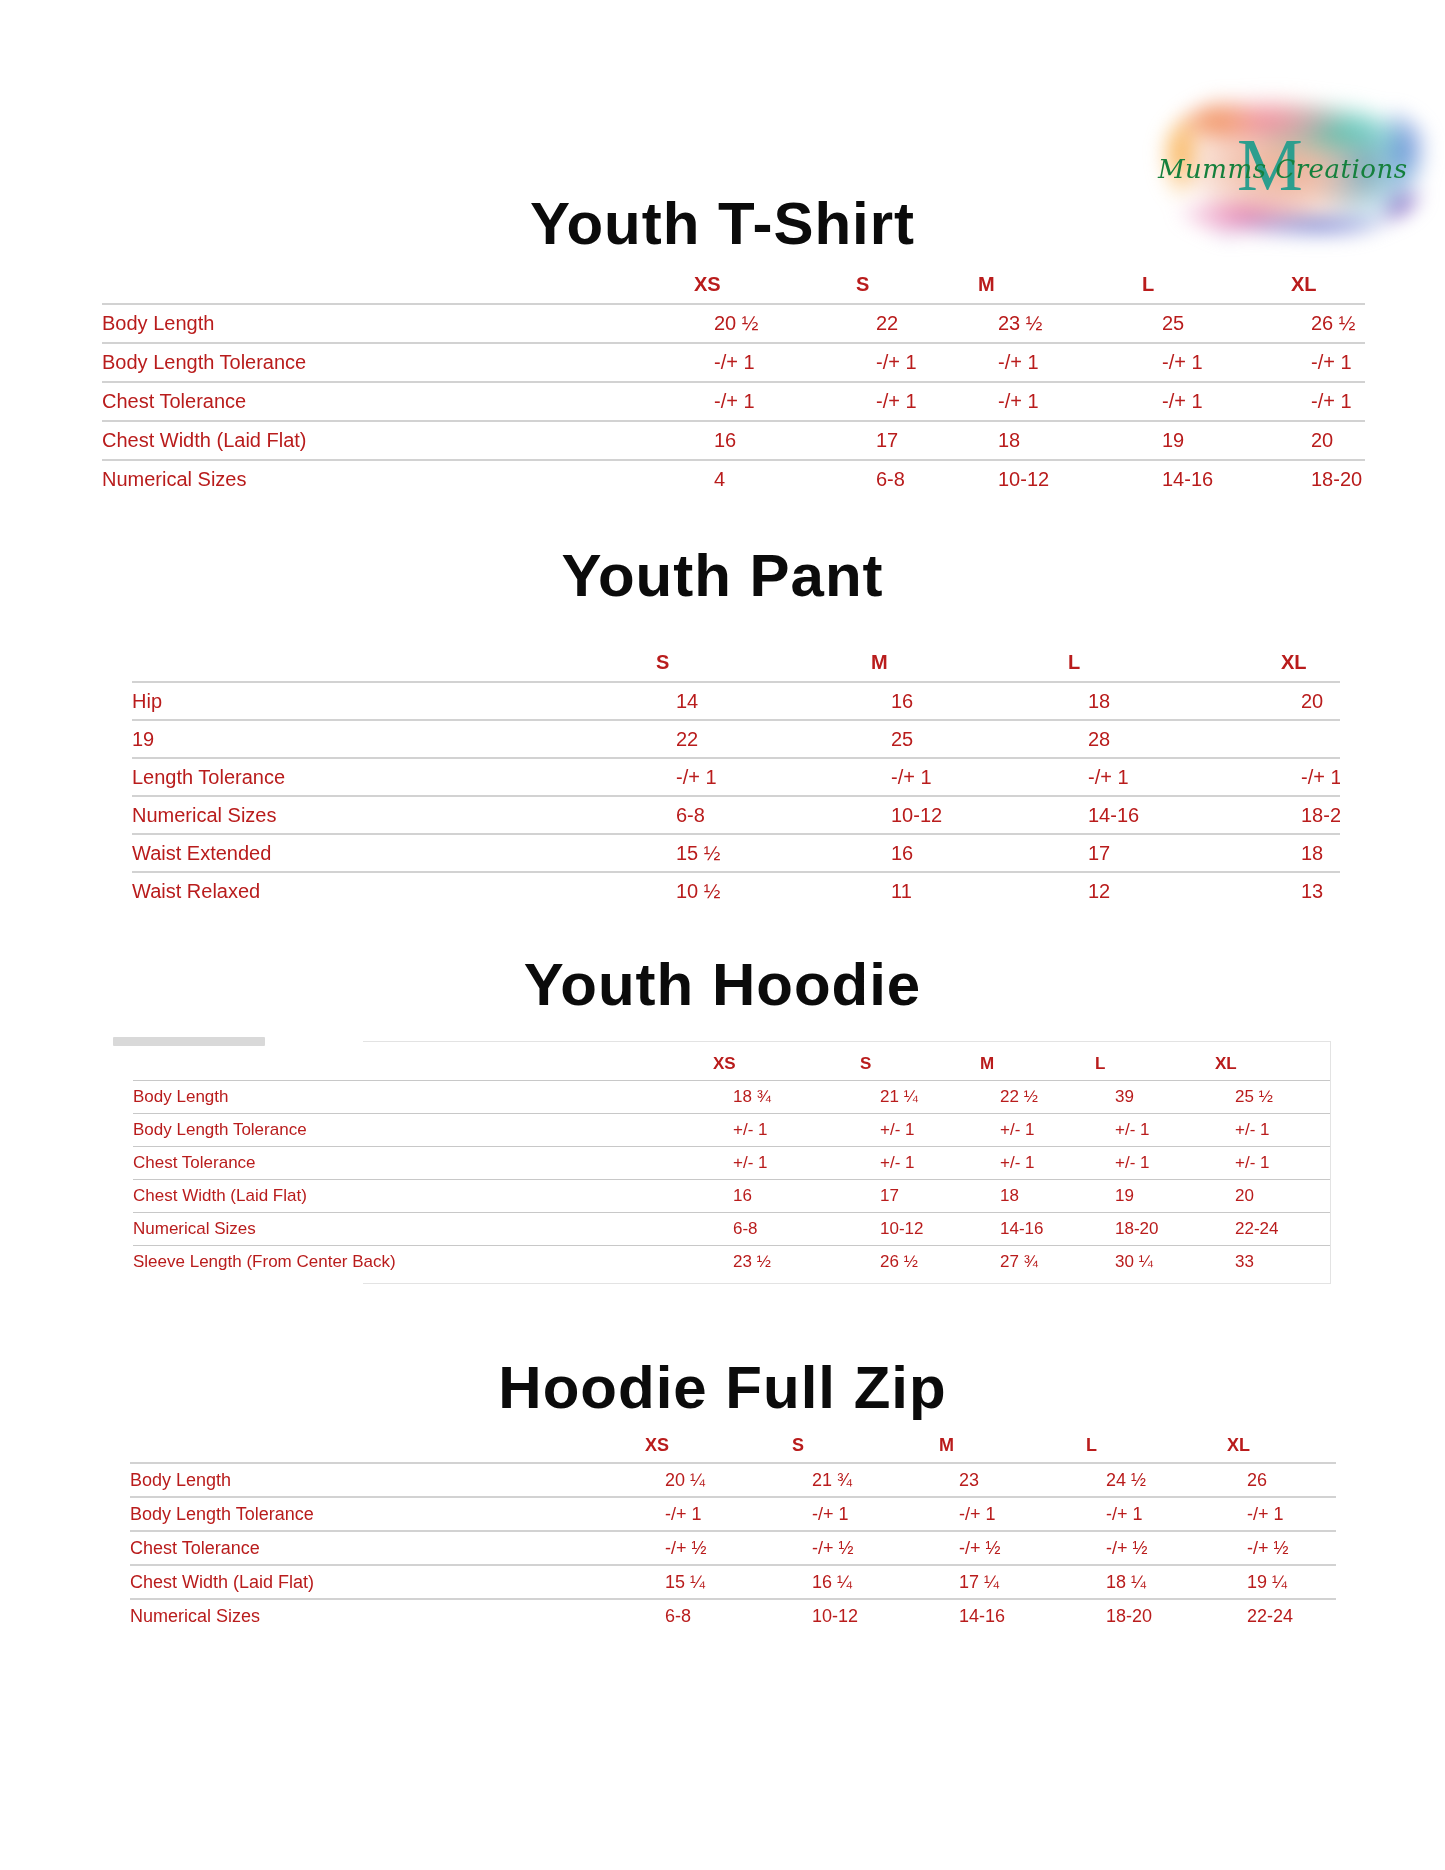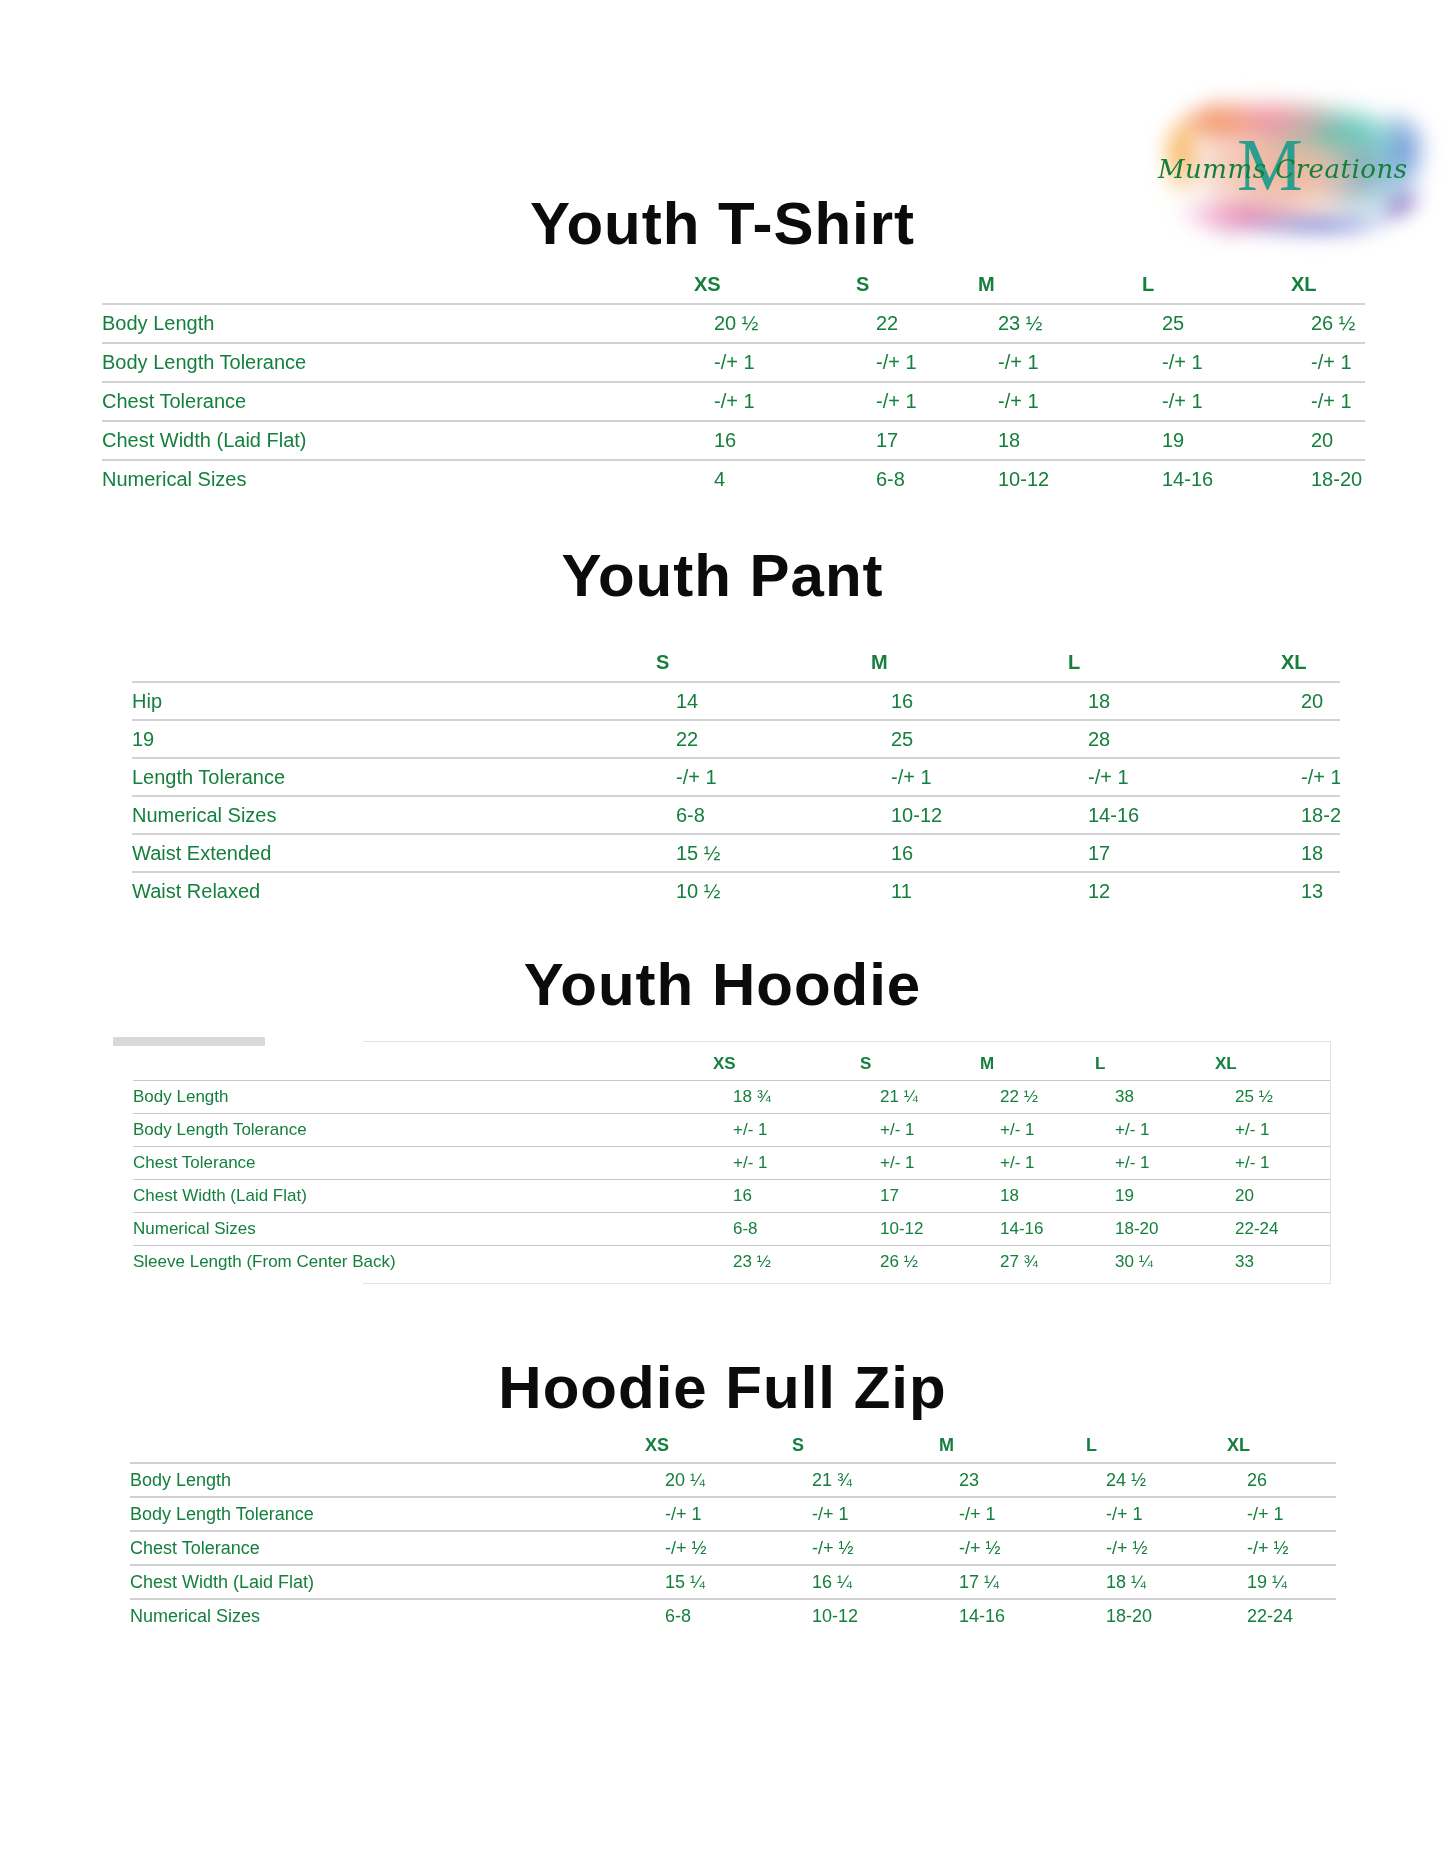--- a/index.html
+++ b/index.html
@@ -13,21 +13,21 @@
     position:absolute; left:0; width:1445px; margin:0;
     text-align:center; font-size:60px; line-height:72px;
     font-weight:600; color:#0b0b0b; letter-spacing:1px;
   }
   #title-0 { top:188px; }
   #title-1 { top:540px; }
   #title-2 { top:949px; }
   #title-3 { top:1352px; }
 
   
-  .tbl { position:absolute; color:#15803d; }
+  .tbl { position:absolute; color:#b91c1c; }
   .tbl .row { display:grid; align-items:center; box-sizing:border-box; }
   .tbl .row + .row { border-top:2px solid #d2d2d2;margin-left:20px; }
   .tbl .hcell { font-weight:600; }
   .tbl .lab, .tbl .val, .tbl .hcell { white-space:nowrap; overflow:hidden; }
 
   #tbl-0 { left:82px;  top:265px;  width:1283px; font-size:20px; }
   #tbl-0 .row { grid-template-columns:612px 162px 122px 164px 149px auto; height:39px; }
   #tbl-0 .row.head { height:38px; }
 
   #tbl-1 { left:112px; top:643px;  width:1228px; font-size:20px; }
@@ -207,21 +207,21 @@
         <div class="hcell">S</div>
         <div class="hcell">M</div>
         <div class="hcell">L</div>
         <div class="hcell">XL</div>
       </div>
       <div class="row">
         <div class="lab">Body Length</div>
         <div class="val">18 ¾</div>
         <div class="val">21 ¼</div>
         <div class="val">22 ½</div>
-        <div class="val">38</div>
+        <div class="val">39</div>
         <div class="val">25 ½</div>
       </div>
       <div class="row">
         <div class="lab">Body Length Tolerance</div>
         <div class="val">+/- 1</div>
         <div class="val">+/- 1</div>
         <div class="val">+/- 1</div>
         <div class="val">+/- 1</div>
         <div class="val">+/- 1</div>
       </div>

